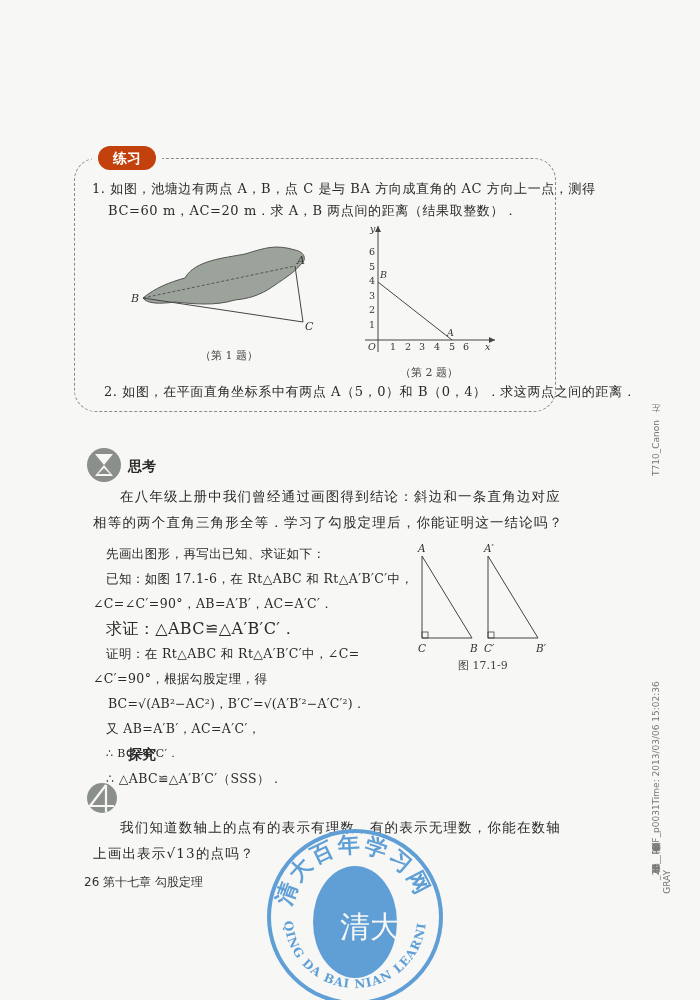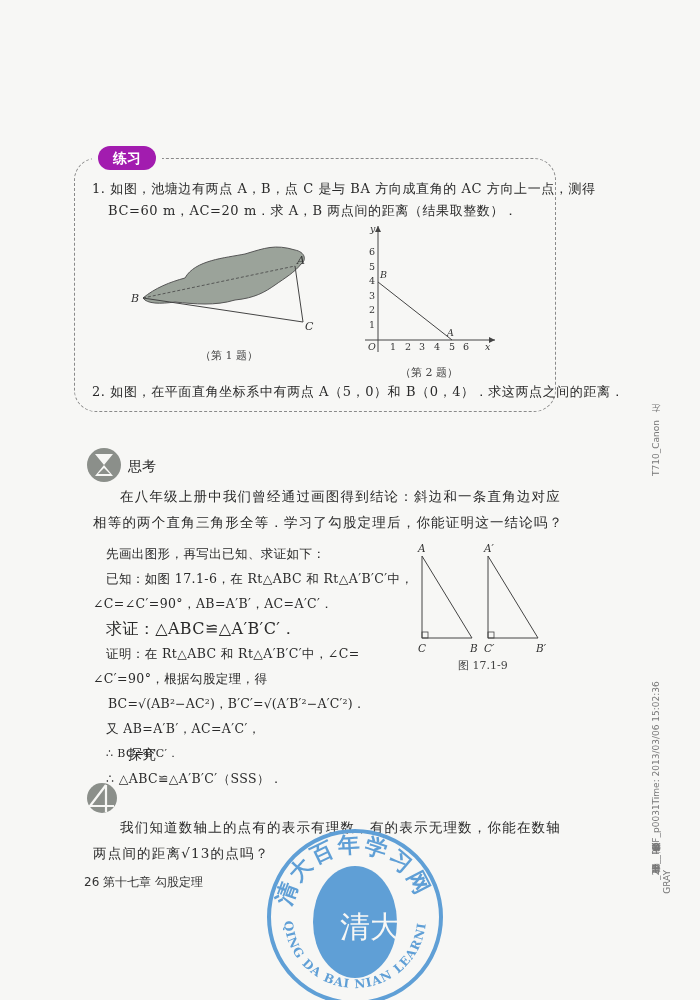--- a/index.html
+++ b/index.html
@@ -9,29 +9,29 @@
     font-family: "DejaVu Serif", "Liberation Serif", serif;
     color: #2a2a2a;
   }
   .abs { position: absolute; }
   .practice-box {
     position: absolute; left: 74px; top: 158px; width: 480px; height: 252px;
     border: 1.5px dashed #8a8a8a; border-radius: 22px;
   }
   .practice-tag {
     position: absolute; left: 98px; top: 146px; width: 58px; height: 24px;
-    background: #a21caf; border-radius: 12px; color: #fff;
+    background: #c2410c; border-radius: 12px; color: #fff;
     font-family: "DejaVu Sans", sans-serif; font-weight: bold; font-size: 14px;
     text-align: center; line-height: 24px;
   }
   .tag-bg-cover { position:absolute; left:92px; top:152px; width:70px; height:14px; background:#f7f7f5; }
   .txt { font-size: 13px; line-height: 22px; white-space: nowrap; letter-spacing: 0.6px; }
   .body-txt { font-size: 13.5px; line-height: 25px; white-space: nowrap; letter-spacing: 1.2px; }
   .caption { font-size: 11px; color: #444; white-space: nowrap; }
-  .section-title { font-family: "DejaVu Sans", sans-serif; font-weight: normal; font-size: 14px; }
+  .section-title { font-family: "DejaVu Sans", sans-serif; font-weight: bold; font-size: 14px; }
   .side-text {
     position: absolute; writing-mode: vertical-rl; transform: rotate(180deg);
     font-family: "DejaVu Sans", sans-serif; font-size: 9px; color: #777; white-space: nowrap;
   }
   .footer { font-family: "DejaVu Sans", sans-serif; font-size: 12px; color: #333; }
   svg text { font-family: "DejaVu Serif", serif; }
 </style>
 </head>
 <body>
 
@@ -74,21 +74,21 @@
     <text x="13" y="128" font-style="italic">O</text>
     <text x="130" y="128" font-style="italic">x</text>
     <text x="15" y="10" font-style="italic">y</text>
     <text x="25" y="56" font-style="italic">B</text>
     <text x="92" y="114" font-style="italic">A</text>
   </g>
   <line x1="23" y1="60" x2="97" y2="118" stroke="#444" stroke-width="1"></line>
 </svg>
 <div class="abs caption" style="left:400px; top:365px;">（第 2 题）</div>
 
-<div class="abs txt" style="left:92px; top:381px;text-align:center;">2. 如图，在平面直角坐标系中有两点 A（5，0）和 B（0，4）．求这两点之间的距离．</div>
+<div class="abs txt" style="left:104px; top:381px;text-align:center;">2. 如图，在平面直角坐标系中有两点 A（5，0）和 B（0，4）．求这两点之间的距离．</div>
 
 <svg class="abs" style="left:86px; top:447px;" width="36" height="36">
   <circle cx="18" cy="18" r="17" fill="#8b8f8a"></circle>
   <path d="M9,7 L27,7 L18,18 L27,29 L9,29 L18,18 Z" fill="#f7f7f5"></path>
   <path d="M12,27 L18,21 L24,27 Z" fill="#8b8f8a"></path>
 </svg>
 <div class="abs section-title" style="left:128px; top:458px;">思考</div>
 <div class="abs body-txt" style="left:120px; top:484px;">在八年级上册中我们曾经通过画图得到结论：斜边和一条直角边对应</div>
 <div class="abs body-txt" style="left:93px; top:510px;">相等的两个直角三角形全等．学习了勾股定理后，你能证明这一结论吗？</div>
 
@@ -119,21 +119,21 @@
 </svg>
 <div class="abs caption" style="left:458px; top:658px;">图 17.1-9</div>
 
 <svg class="abs" style="left:86px; top:782px;" width="32" height="32">
   <circle cx="16" cy="16" r="15" fill="#8b8f8a"></circle>
   <path d="M20,3 L4,24 L28,24" fill="none" stroke="#f7f7f5" stroke-width="2.2"></path>
   <line x1="20" y1="3" x2="20" y2="30" stroke="#f7f7f5" stroke-width="2.2"></line>
 </svg>
 <div class="abs section-title" style="left:128px; top:746px;">探究</div>
 <div class="abs body-txt" style="left:120px; top:815px;">我们知道数轴上的点有的表示有理数，有的表示无理数，你能在数轴</div>
-<div class="abs body-txt" style="left:93px; top:841px;">两点间的距离√13的点吗？</div>
+<div class="abs body-txt" style="left:93px; top:841px;">上画出表示√13的点吗？</div>
 
 <div class="abs footer" style="left:84px; top:874px;">
   <span>26</span>
   <span style="margin-left:0;">第十七章</span>
   <span style="">勾股定理</span>
 </div>
 
 <svg class="abs" style="left:262px; top:822px;" width="186" height="178">
   <defs>
     <path id="arcTop" d="M28,95 A65,65 0 0,1 158,95"></path>

